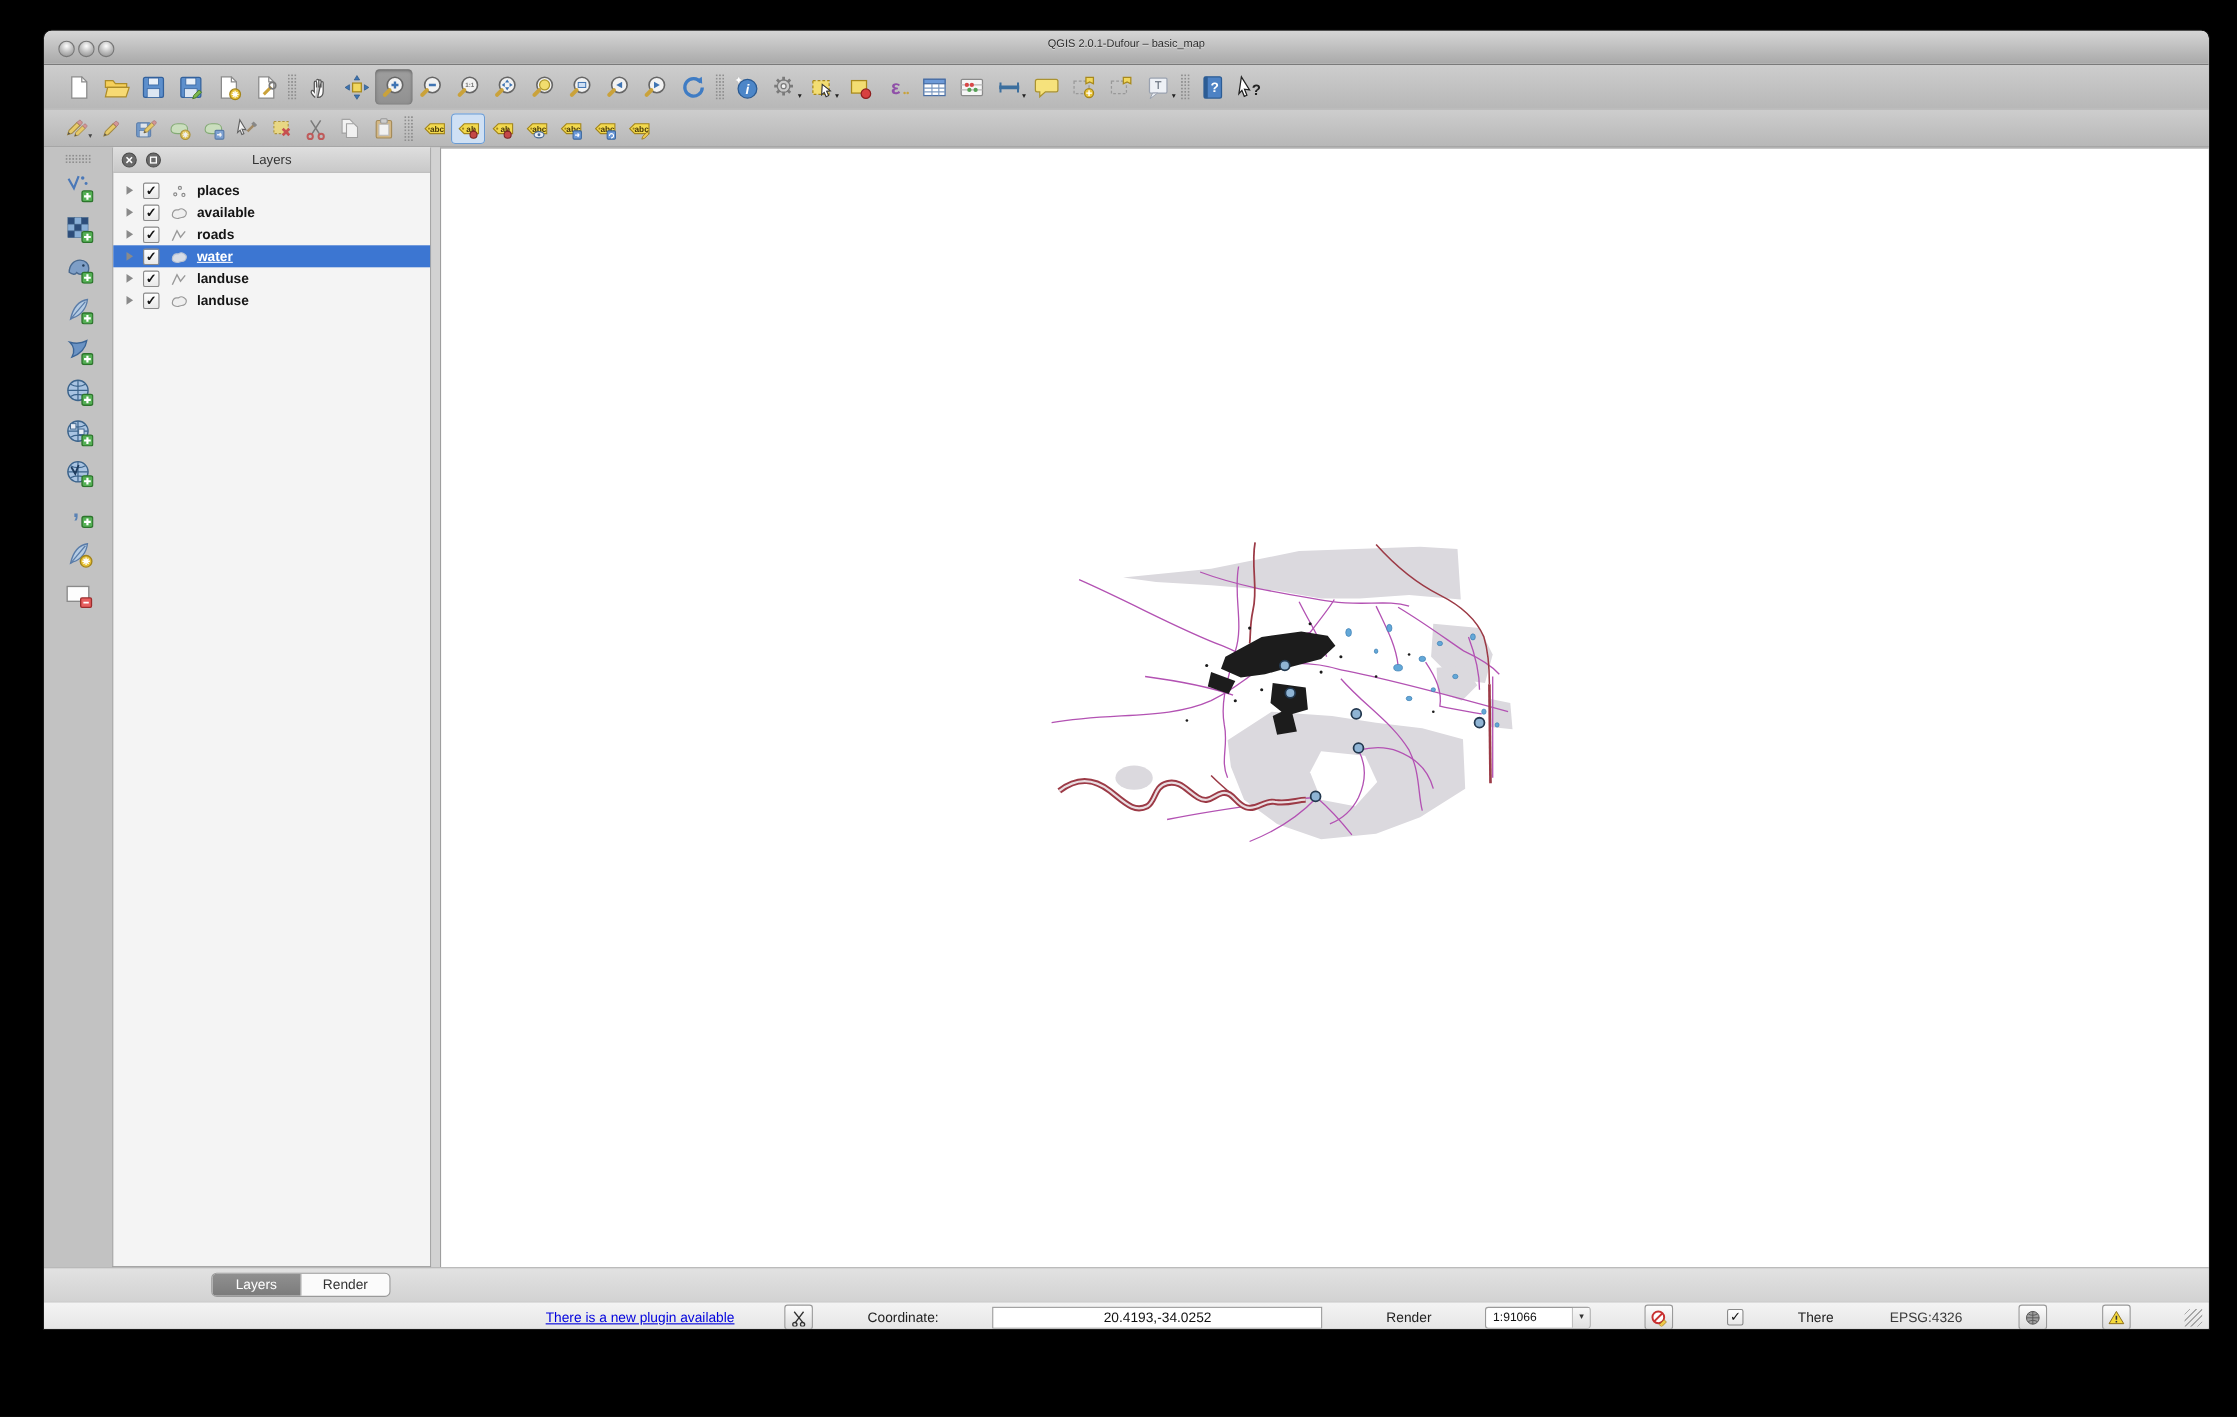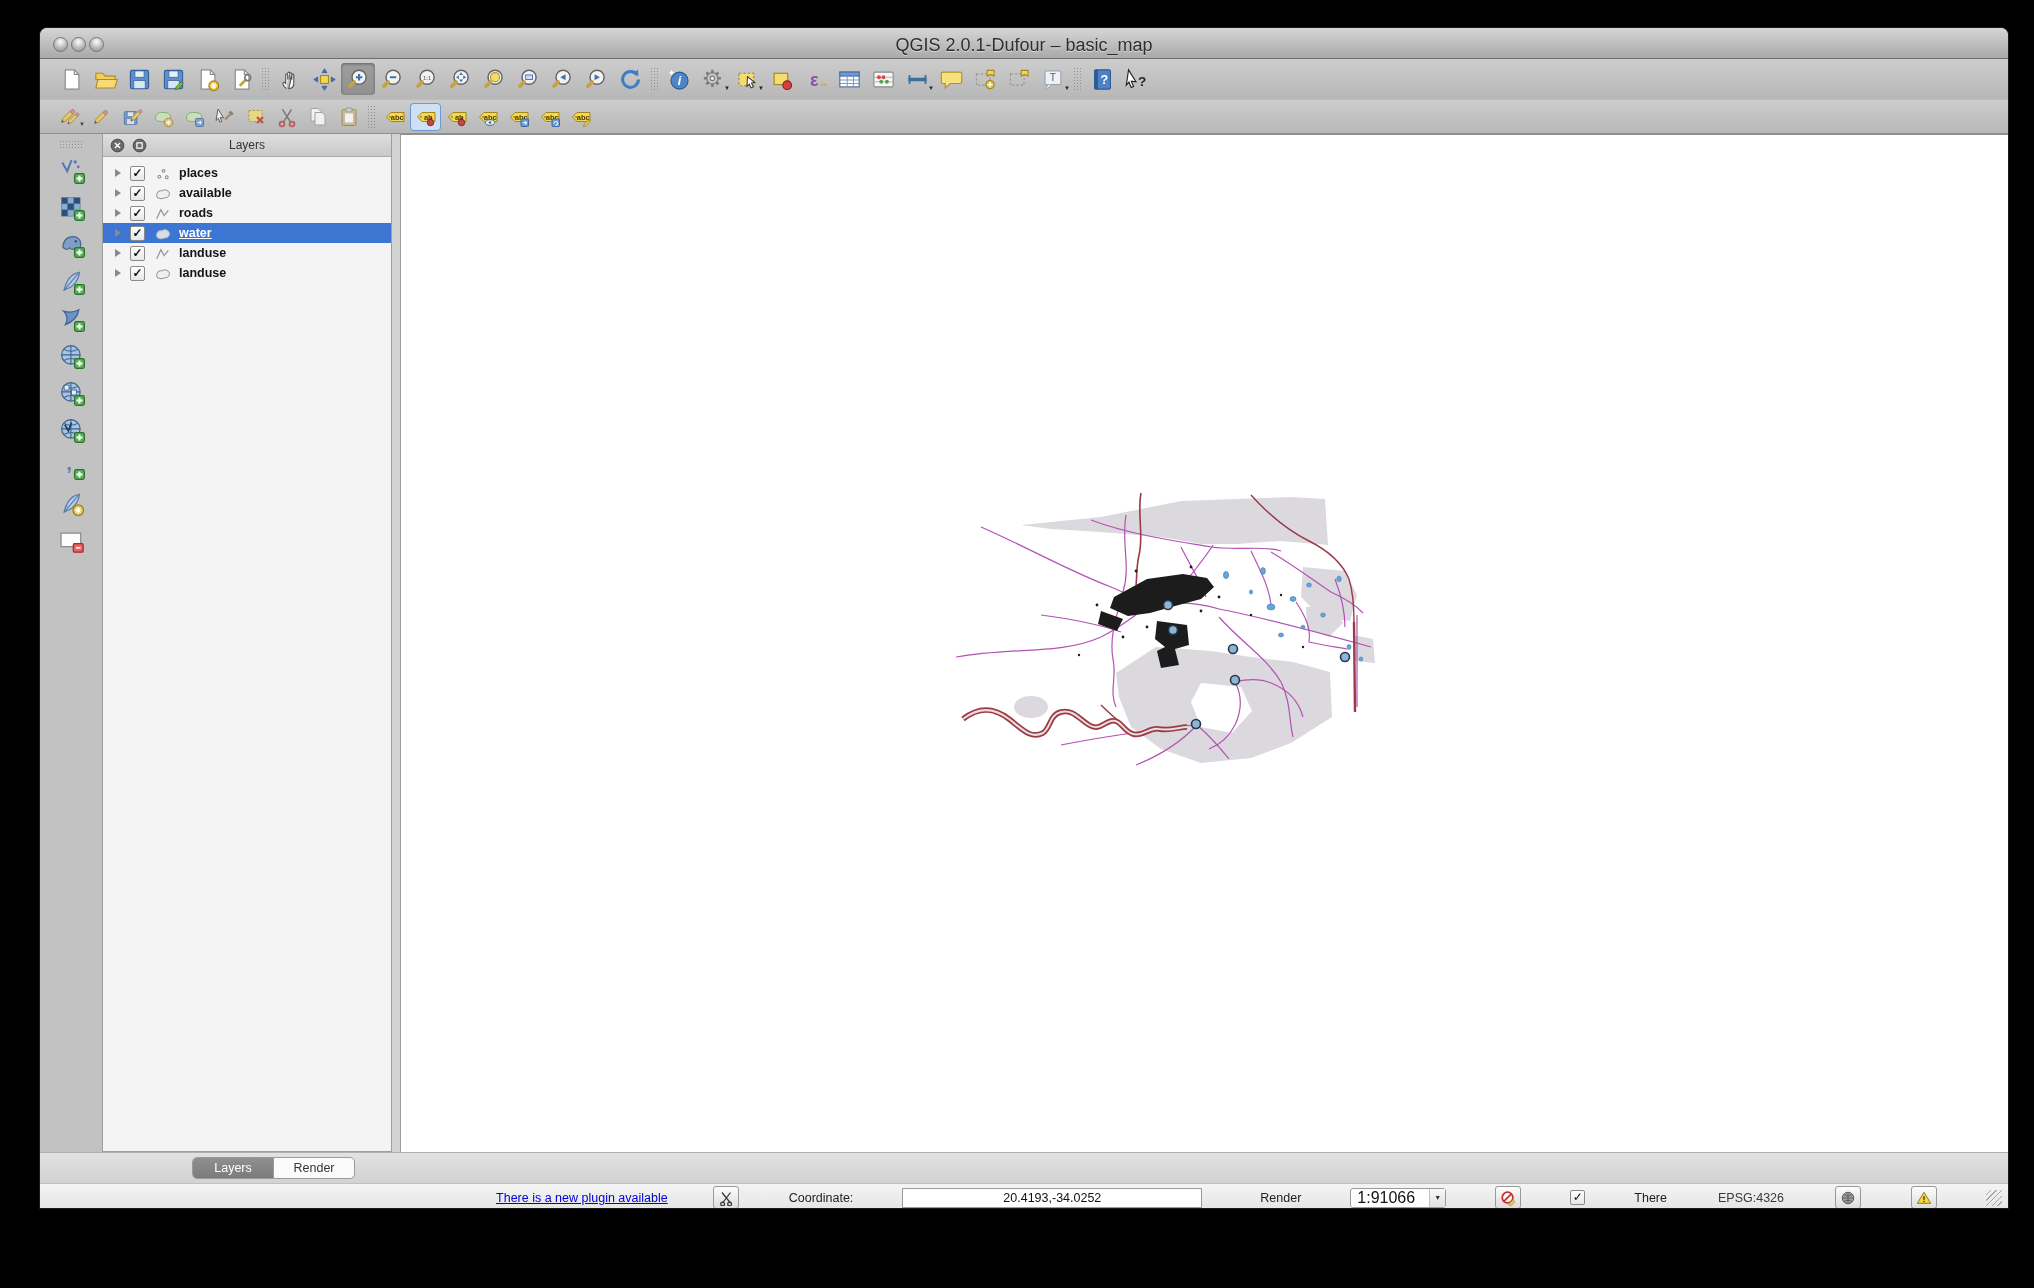--- a/index.html
+++ b/index.html
@@ -4,21 +4,21 @@
 <style>
   html,body{margin:0;padding:0;background:#000;width:2034px;height:1288px;overflow:hidden;
     font-family:"Liberation Sans",sans-serif;-webkit-font-smoothing:antialiased;}
   .window{position:absolute;left:40px;top:28px;width:1968px;height:1180px;background:#ececec;
     border-radius:7px 7px 0 0;overflow:hidden;box-shadow:0 0 0 1px #1a1a1a;}
   
   .titlebar{height:30px;background:linear-gradient(#d6d6d6,#a9a9a9);border-bottom:1px solid #6e6e6e;
     position:relative;border-radius:7px 7px 0 0;}
   .tl{position:absolute;top:9px;width:13px;height:13px;border-radius:50%;
     background:radial-gradient(circle at 50% 30%,#fdfdfd,#b9b9b9 55%,#8b8b8b);border:1px solid #777;}
-  .title{position:absolute;left:0;right:0;top:7px;text-align:center;font-size:18px;color:#2e2e2e;
+  .title{position:absolute;left:0;right:0;top:7px;text-align:center;font-size:10px;color:#2e2e2e;
     text-shadow:0 1px 0 rgba(255,255,255,.5);}
   
   .tbar{background:linear-gradient(#cdcdcd,#b7b7b7);display:flex;align-items:center;}
   .tbar.row1{height:40px;border-bottom:1px solid #bdbdbd;padding-left:14px;}
   .tbar.row2{height:33px;border-bottom:1px solid #8f8f8f;padding-left:14px;}
   .tbtn{width:34px;height:32px;display:flex;align-items:center;justify-content:center;position:relative;
     border-radius:4px;flex:0 0 auto;}
   .row2 .tbtn{width:31px;height:28px;}
   .tbtn svg{width:25px;height:25px;}
   .row2 .tbtn svg{width:22px;height:22px;}
@@ -71,21 +71,21 @@
   .statusbar .sp{flex:1;}
   .link{color:#0000dd;text-decoration:underline;white-space:nowrap;}
   .sbtn{width:24px;height:21px;background:linear-gradient(#fdfdfd,#dcdcdc);border:1px solid #9a9a9a;
     border-radius:3px;margin:0 5px;display:flex;align-items:center;justify-content:center;flex:0 0 auto;}
   .sbtn svg{width:16px;height:16px;}
   .slabel{margin:0 5px;white-space:nowrap;}
   .sinput{width:298px;height:18px;background:#fff;border:1px solid #9a9a9a;text-align:center;
     font-size:12.5px;line-height:18px;color:#111;margin:0 4px;}
   .scombo{width:94px;height:18px;background:#fff;border:1px solid #9a9a9a;border-radius:3px;
     display:flex;align-items:center;margin:0 4px;}
-  .scombo .val{flex:1;padding-left:6px;font-size:16px;color:#111;}
+  .scombo .val{flex:1;padding-left:6px;font-size:11px;color:#111;}
   .scombo .arrow{width:15px;height:100%;border-left:1px solid #c0c0c0;display:flex;align-items:center;
     justify-content:center;font-size:7px;color:#333;background:linear-gradient(#f8f8f8,#e0e0e0);}
   .schk{width:13px;height:13px;background:linear-gradient(#fff,#e8e8e8);border:1px solid #8a8a8a;border-radius:2px;
     font-size:12px;line-height:12px;text-align:center;color:#111;margin:0 4px;flex:0 0 auto;}
   .crs{color:#3a3a3a;margin:0 6px;white-space:nowrap;}
   .grip{width:16px;height:16px;margin-left:4px;flex:0 0 auto;
     background:repeating-linear-gradient(135deg,transparent,transparent 3px,#a8a8a8 3px,#a8a8a8 4px);}
 </style>
 </head>
 <body>

